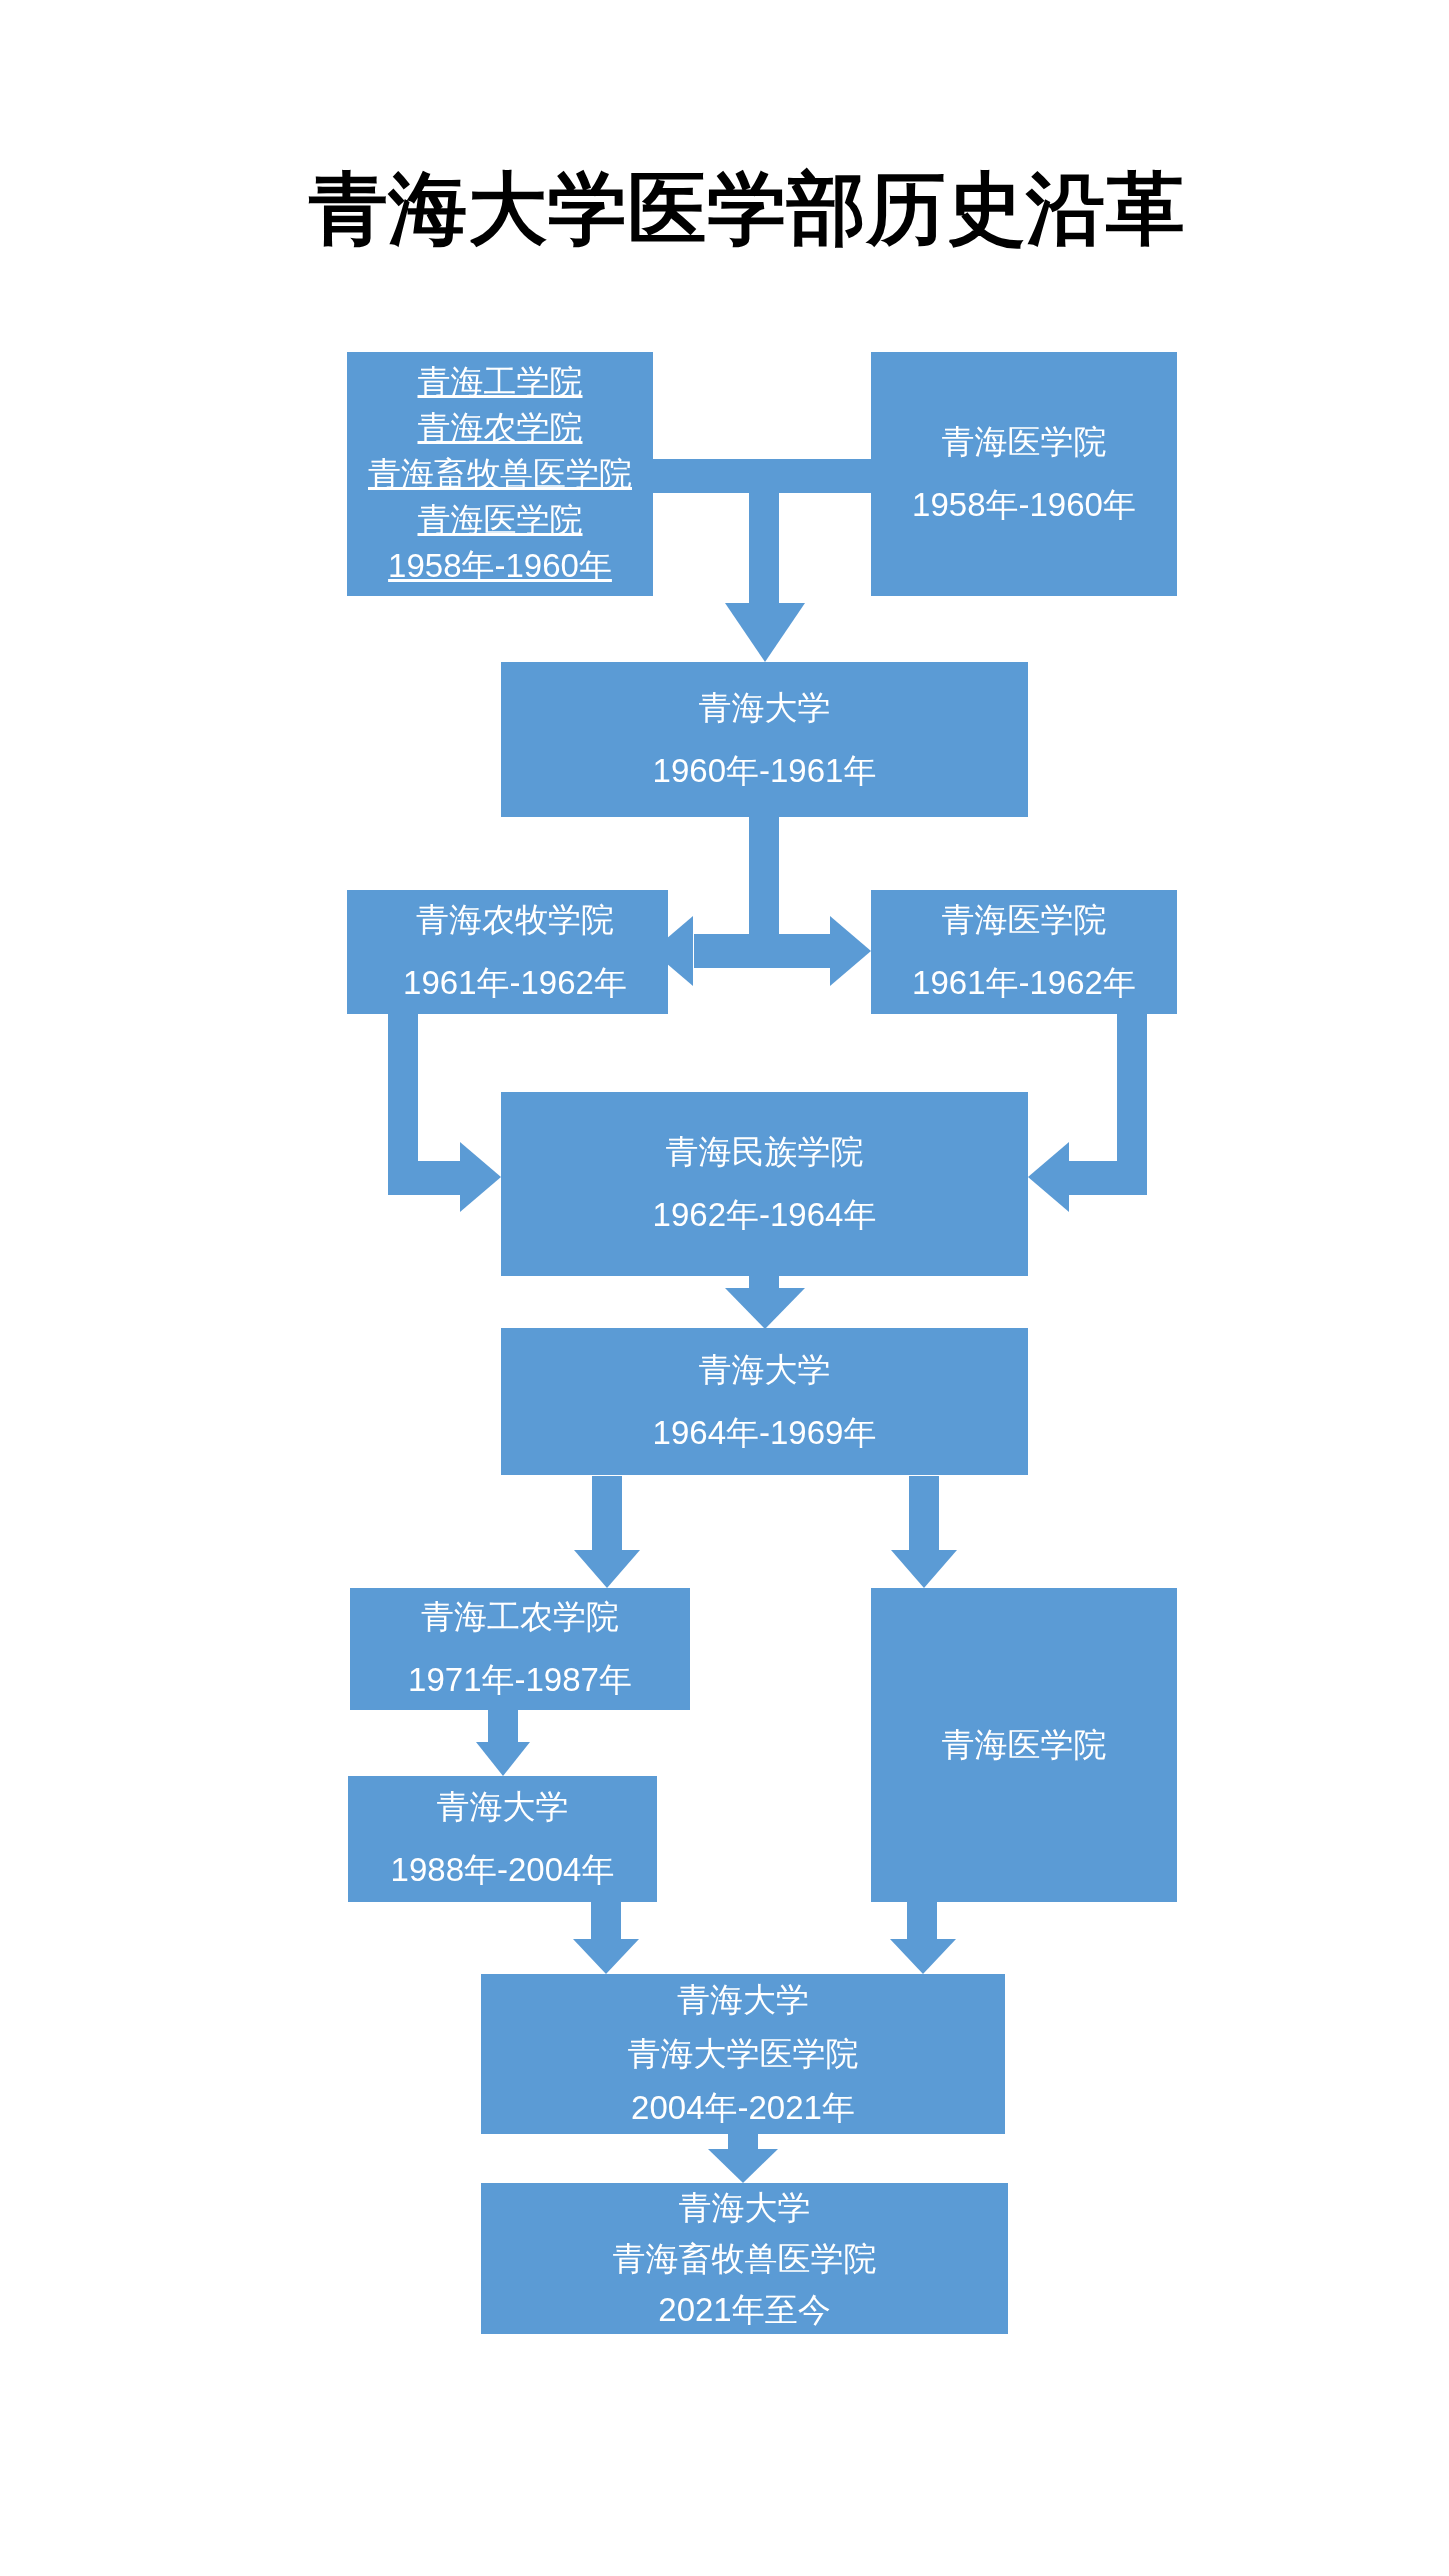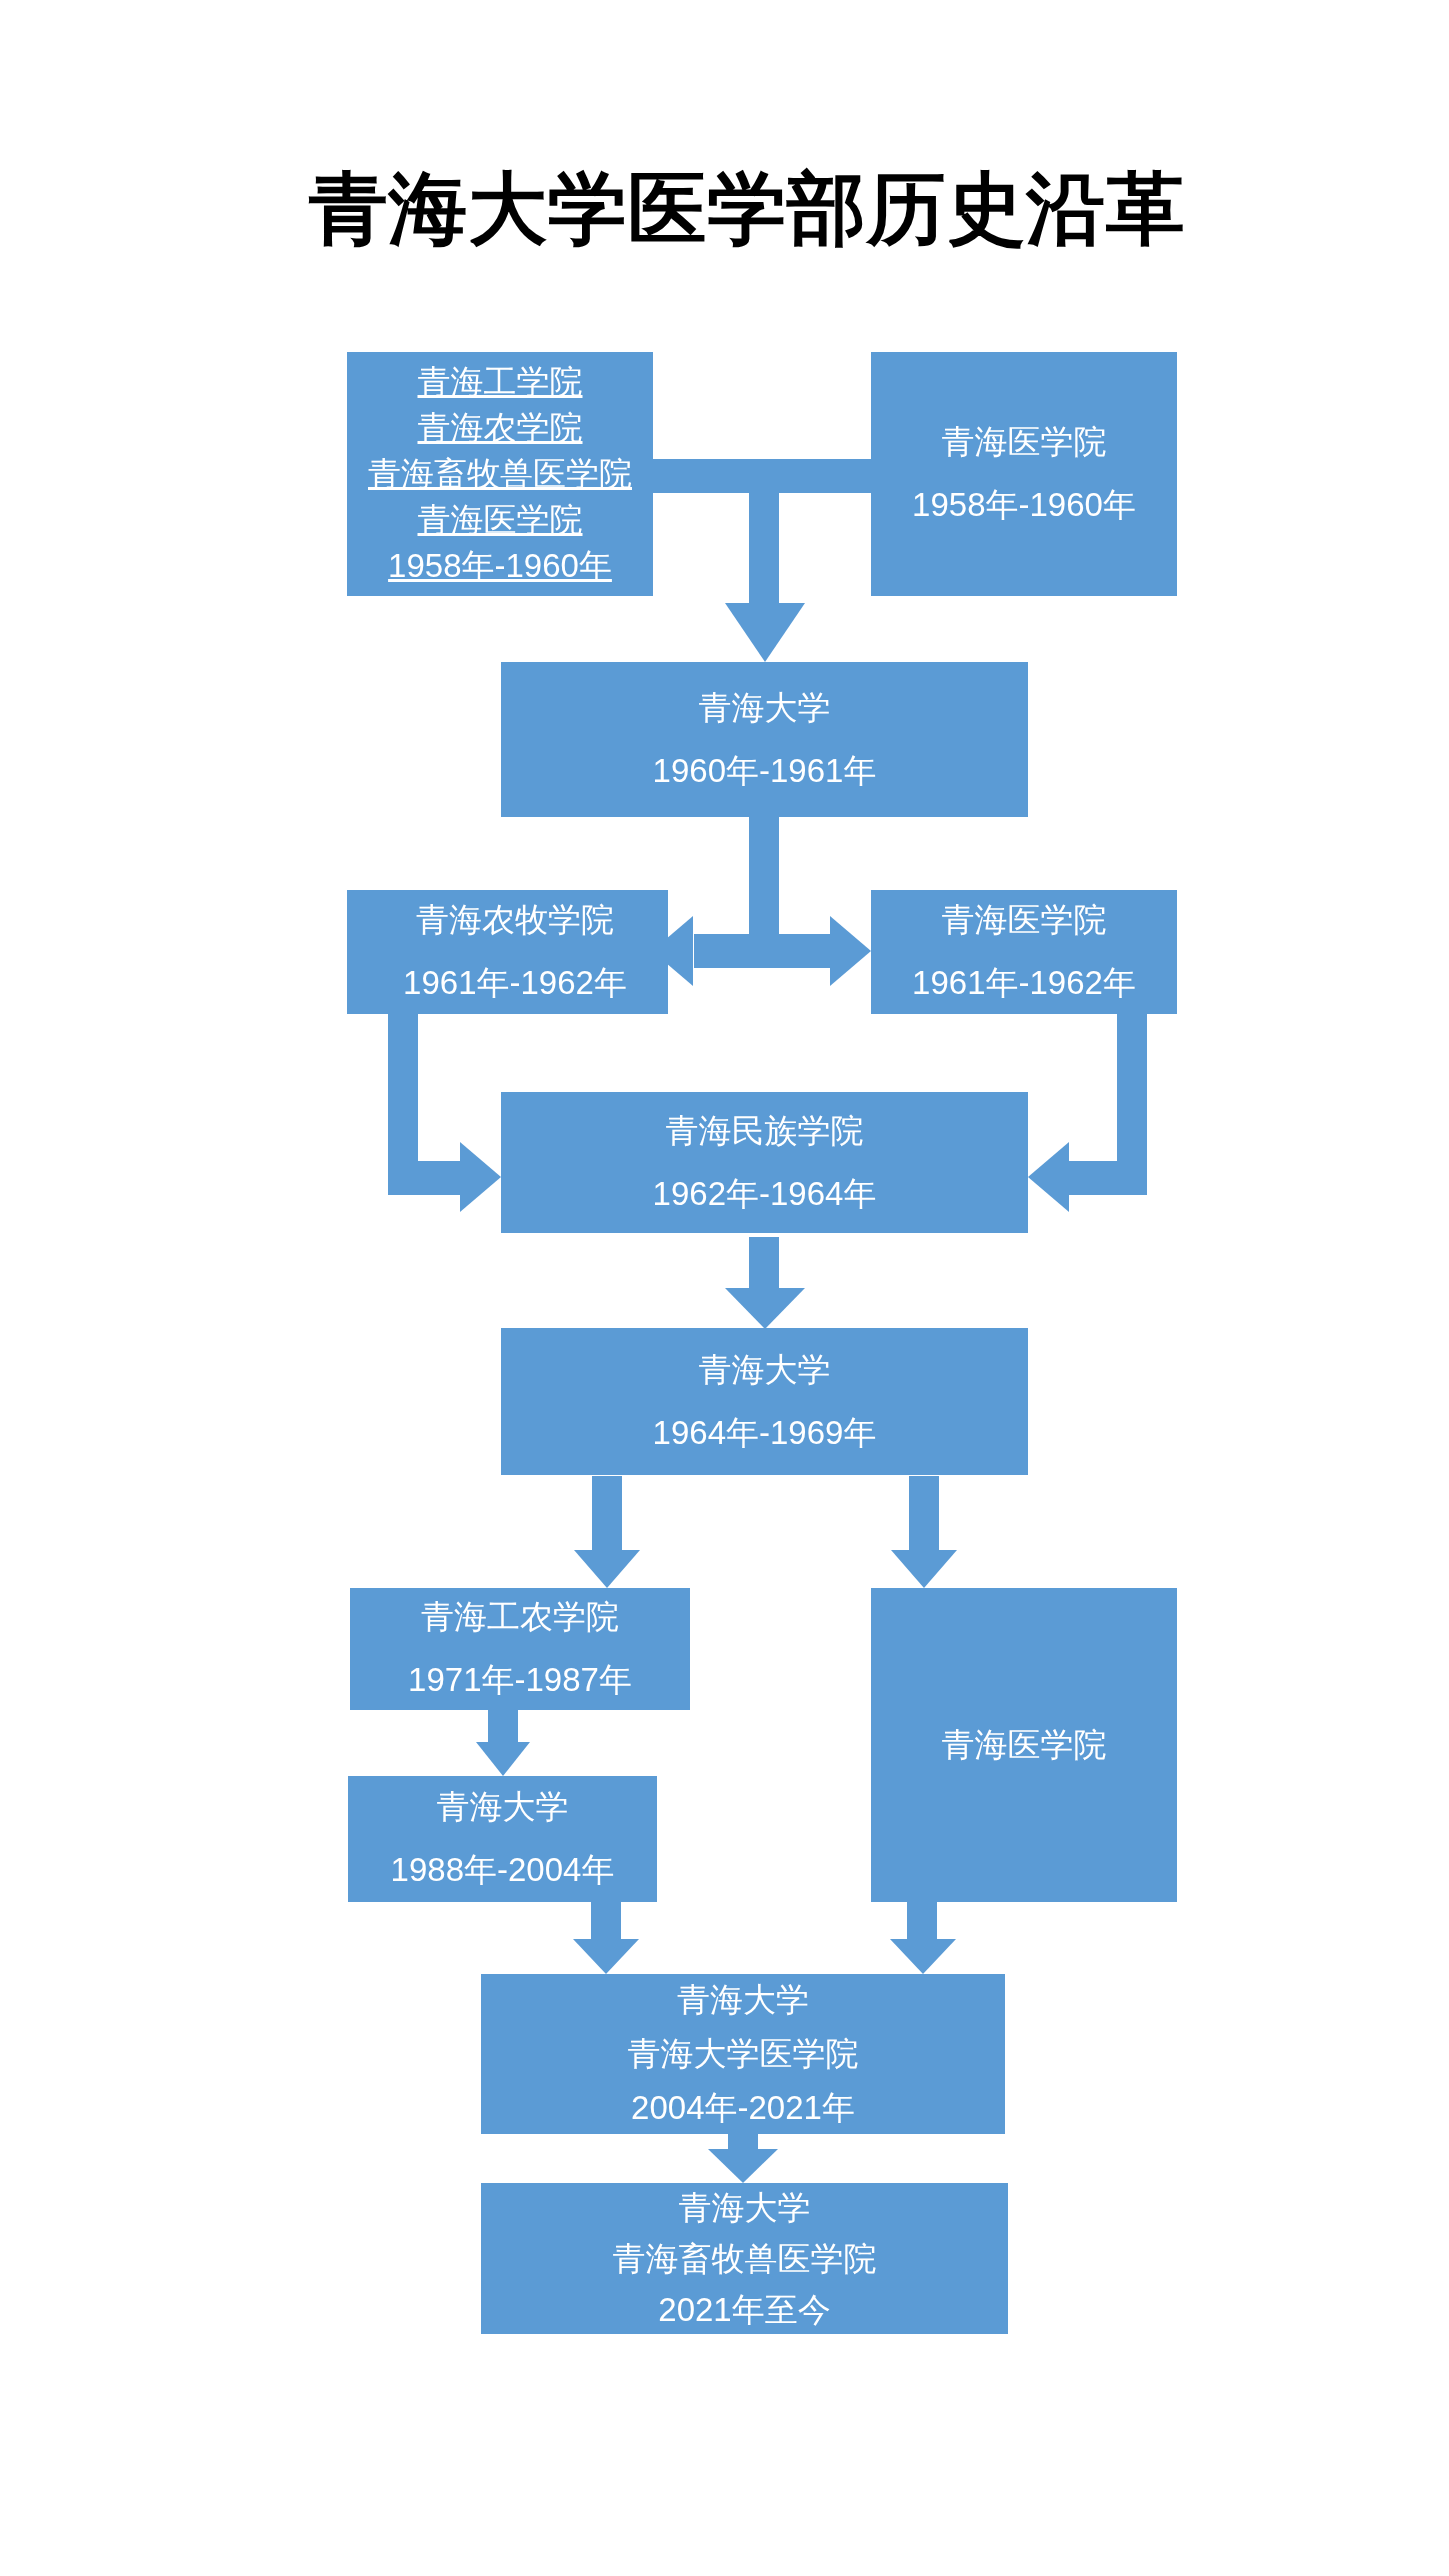--- a/index.html
+++ b/index.html
@@ -85,21 +85,21 @@
   </div>
 
   <div class="rect" style="left:388px;top:1014px;width:30px;height:180px;"></div>
   <div class="rect" style="left:388px;top:1161px;width:72px;height:34px;"></div>
   <div class="tri head-right" style="left:460px;top:1142px;"></div>
 
   <div class="rect" style="left:1117px;top:1014px;width:30px;height:180px;"></div>
   <div class="rect" style="left:1069px;top:1161px;width:78px;height:34px;"></div>
   <div class="tri head-left" style="left:1028px;top:1142px;"></div>
 
-  <div class="box lh190" style="left:501px;top:1092px;width:527px;height:141px;justify-content:center;">
+  <div class="box lh190" style="left:501px;top:1092px;width:527px;height:184px;justify-content:center;">
     <span>青海民族学院</span>
     <span>1962年-1964年</span>
   </div>
 
   <div class="rect" style="left:749px;top:1237px;width:30px;height:54px;"></div>
   <div class="tri head-down-md" style="left:725px;top:1288px;"></div>
 
   <div class="box lh190" style="left:501px;top:1328px;width:527px;height:147px;">
     <span>青海大学</span>
     <span>1964年-1969年</span>

